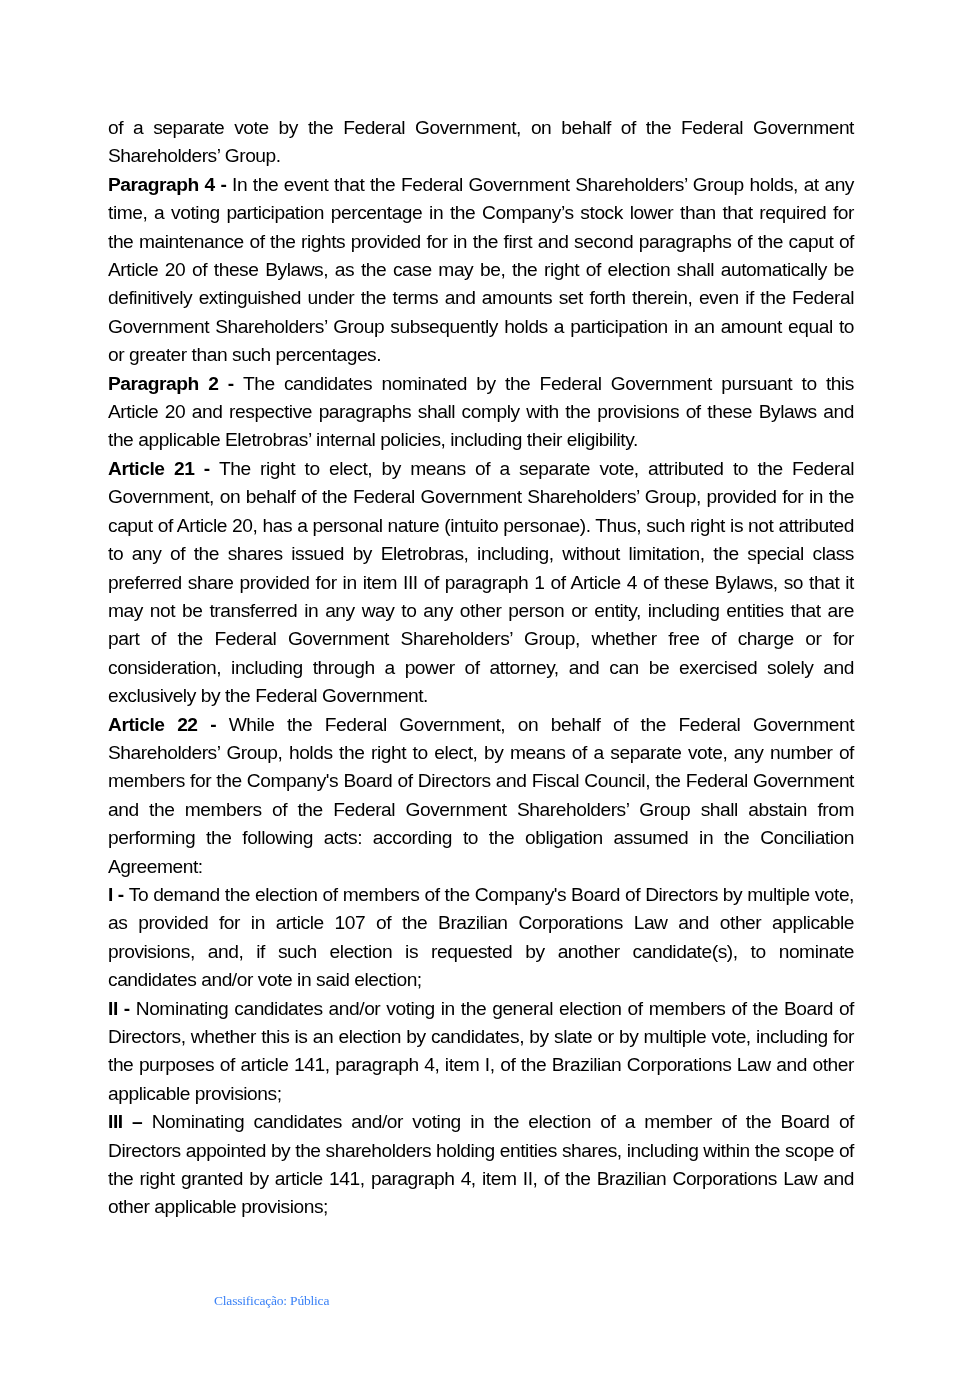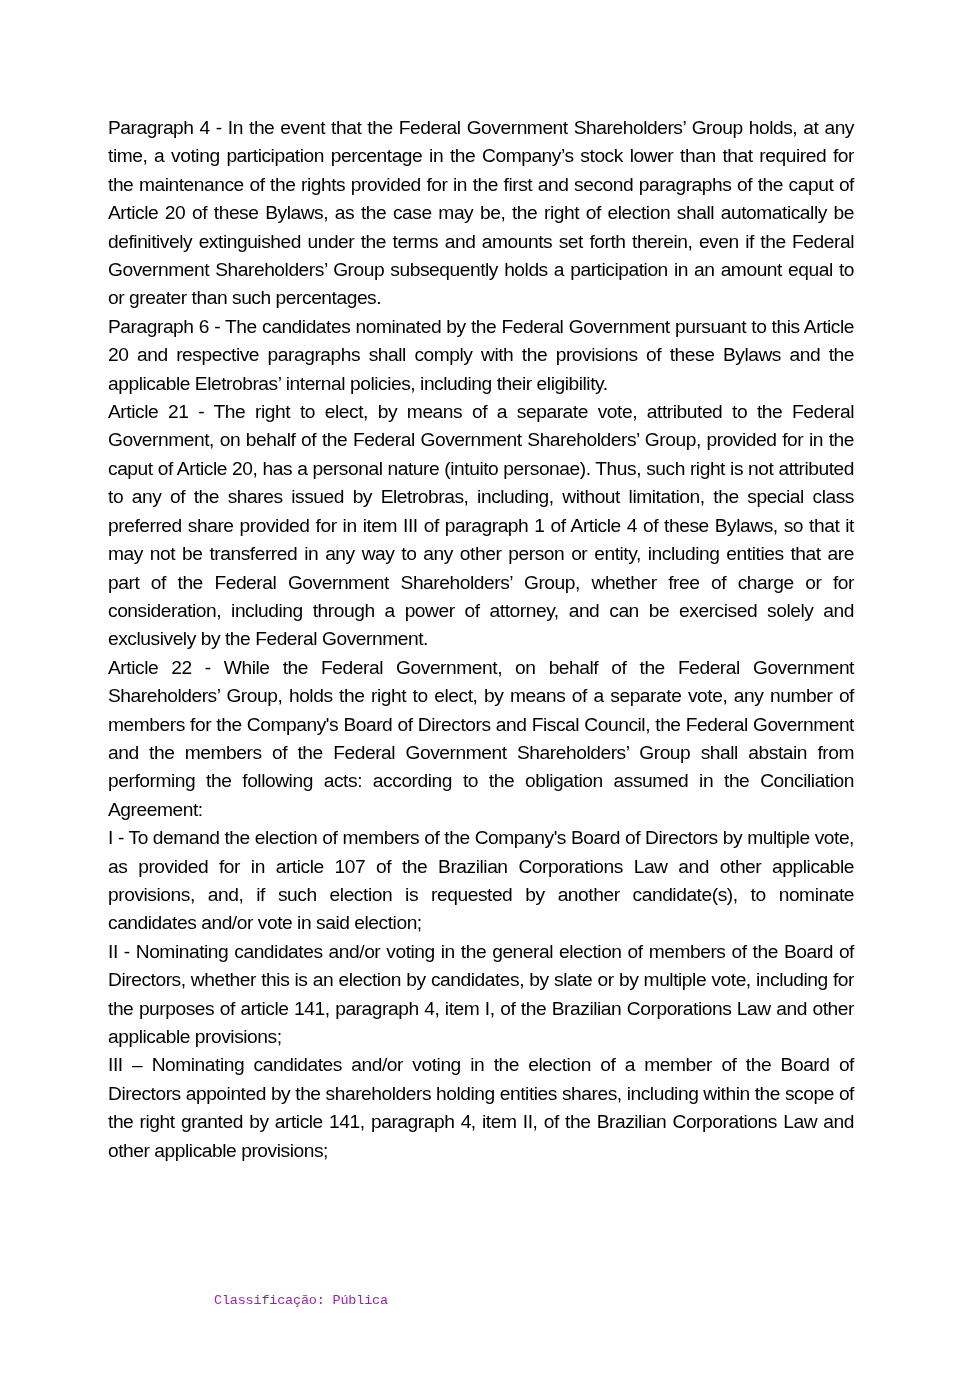--- a/index.html
+++ b/index.html
@@ -24,41 +24,44 @@
       line-height: 28.4px;
     }
     .para {
       margin: 0;
       text-align: justify;
       text-align-last: left;
       letter-spacing: -0.45px;
       word-spacing: 0px;
     }
     .para b {
-      font-weight: normal;
+      font-weight: bold;
     }
     .footer {
       position: absolute;
       left: 214px;
       top: 1293px;
-      font-family: Liberation Mono, monospace;
+      font-family: Liberation Serif, serif;
       font-size: 13.5px;
-      color: #a21caf;
+      color: #3b82f6;
       letter-spacing: -0.2px;
     }
   </style>
 </head>
 <body>
 
 <div class="page">
   <p class="para">
+    <span>of a separate vote by the Federal Government, on behalf of the Federal Government Shareholders’ Group.</span>
+  </p>
+  <p class="para">
     <b>Paragraph 4</b><b> - </b><span>In the event that the Federal Government Shareholders’ Group holds, at any time, a voting participation percentage in the Company’s stock lower than that required for the maintenance of the rights provided for in the first and second paragraphs of the caput of Article 20 of these Bylaws, as the case may be, the right of election shall automatically be definitively extinguished under the terms and amounts set forth therein, even if the Federal Government Shareholders’ Group subsequently holds a participation in an amount equal to or greater than such percentages.</span>
   </p>
   <p class="para">
-    <b>Paragraph 6</b><b> - </b><span>The candidates nominated by the Federal Government pursuant to this Article 20 and respective paragraphs shall comply with the provisions of these Bylaws and the applicable Eletrobras’ internal policies, including their eligibility.</span>
+    <b>Paragraph 2</b><b> - </b><span>The candidates nominated by the Federal Government pursuant to this Article 20 and respective paragraphs shall comply with the provisions of these Bylaws and the applicable Eletrobras’ internal policies, including their eligibility.</span>
   </p>
   <p class="para">
     <b>Article 21</b><b> - </b><span>The right to elect, by means of a separate vote, attributed to the Federal Government, on behalf of the Federal Government Shareholders’ Group, provided for in the caput of Article 20, has a personal nature (intuito personae). Thus, such right is not attributed to any of the shares issued by Eletrobras, including, without limitation, the special class preferred share provided for in item III of paragraph 1 of Article 4 of these Bylaws, so that it may not be transferred in any way to any other person or entity, including entities that are part of the Federal Government Shareholders’ Group, whether free of charge or for consideration, including through a power of attorney, and can be exercised solely and exclusively by the Federal Government.</span>
   </p>
   <p class="para">
     <b>Article 22</b><b> - </b><span>While the Federal Government, on behalf of the Federal Government Shareholders’ Group, holds the right to elect, by means of a separate vote, any number of members for the Company's Board of Directors and Fiscal Council, the Federal Government and the members of the Federal Government Shareholders’ Group shall abstain from performing the following acts: according to the obligation assumed in the Conciliation Agreement:</span>
   </p>
   <p class="para">
     <b>I</b><b> - </b><span>To demand the election of members of the Company's Board of Directors by multiple vote, as provided for in article 107 of the Brazilian Corporations Law and other applicable provisions, and, if such election is requested by another candidate(s), to nominate candidates and/or vote in said election;</span>
   </p>

